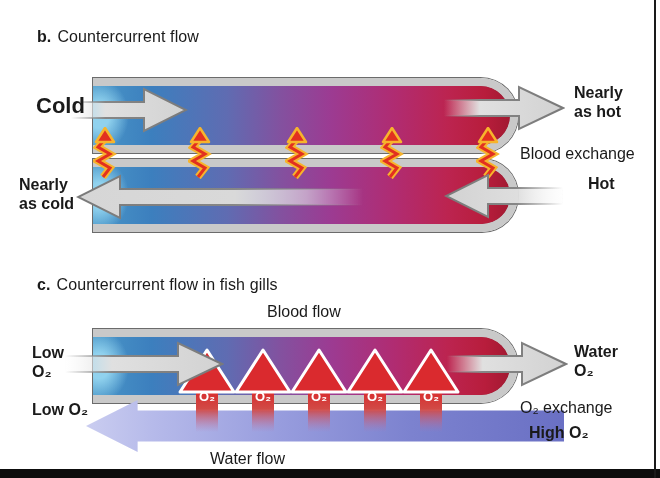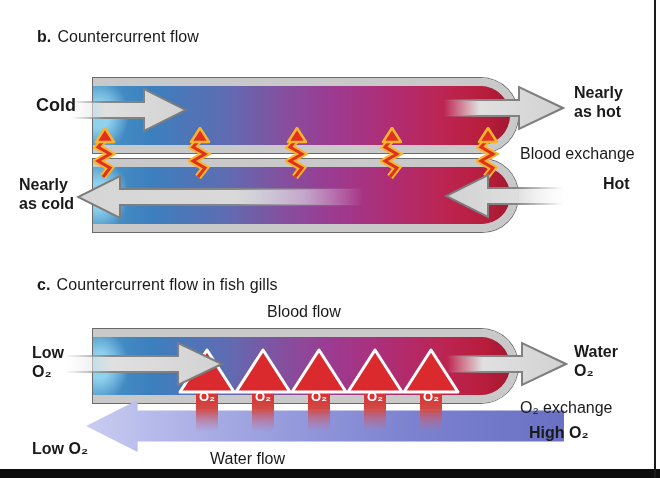--- a/index.html
+++ b/index.html
@@ -125,27 +125,27 @@
   <svg class="abs flow-arrow" style="left:443px;top:84px" width="122" height="48" viewBox="0 0 122 48">
     <polygon points="1,16 76,16 76,3 120,24 76,45 76,32 1,32" fill="url(#gA)" stroke="url(#gAS)" stroke-width="2"></polygon>
   </svg>
   <svg class="abs flow-arrow" style="left:444px;top:172px" width="120" height="48" viewBox="0 0 120 48">
     <polygon points="119,16 44,16 44,3 2,24 44,45 44,32 119,32" fill="url(#gB)" stroke="url(#gBS)" stroke-width="2"></polygon>
   </svg>
   <svg class="abs flow-arrow" style="left:76px;top:173px" width="288" height="48" viewBox="0 0 288 48">
     <polygon points="287,16 44,16 44,3 2,24 44,45 44,32 287,32" fill="url(#gC)" stroke="url(#gCS)" stroke-width="2"></polygon>
   </svg>
 
-  <div class="abs lab-bold" style="left:36px;top:96px;font-size:18px">Cold</div>
+  <div class="abs lab-bold" style="left:36px;top:96px;font-size:22px">Cold</div>
   <div class="abs lab-bold" style="left:574px;top:83px">
     <div>Nearly</div>
     <div>as hot</div>
   </div>
   <div class="abs lab-reg" style="left:520px;top:145px">Blood exchange</div>
-  <div class="abs lab-bold" style="left:603px;top:174px">Hot</div>
+  <div class="abs lab-bold" style="left:588px;top:174px">Hot</div>
   <div class="abs lab-bold" style="left:19px;top:175px">
     <div>Nearly</div>
     <div>as cold</div>
   </div>
 
   <div class="abs lab-reg" style="left:267px;top:303px">Blood flow</div>
   <div class="abs panel-title" style="left:37px;top:276px">
     <span class="idx">c.</span><span>Countercurrent flow in fish gills</span>
   </div>
 
@@ -191,19 +191,19 @@
 
   <div class="abs lab-bold" style="left:32px;top:343px">
     <div>Low</div>
     <div>O₂</div>
   </div>
   <div class="abs lab-bold" style="left:574px;top:342px">
     <div>Water</div>
     <div>O₂</div>
   </div>
   <div class="abs lab-reg" style="left:520px;top:399px">O₂ exchange</div>
-  <div class="abs lab-bold" style="left:32px;top:439px">Low O₂</div>
+  <div class="abs lab-bold" style="left:32px;top:400px">Low O₂</div>
   <div class="abs lab-bold" style="left:529px;top:423px">High O₂</div>
   <div class="abs lab-reg" style="left:210px;top:450px">Water flow</div>
 
   <div class="abs frame-bottom"></div>
   <div class="abs frame-right"></div>
 </div>
 
 </body></html>

